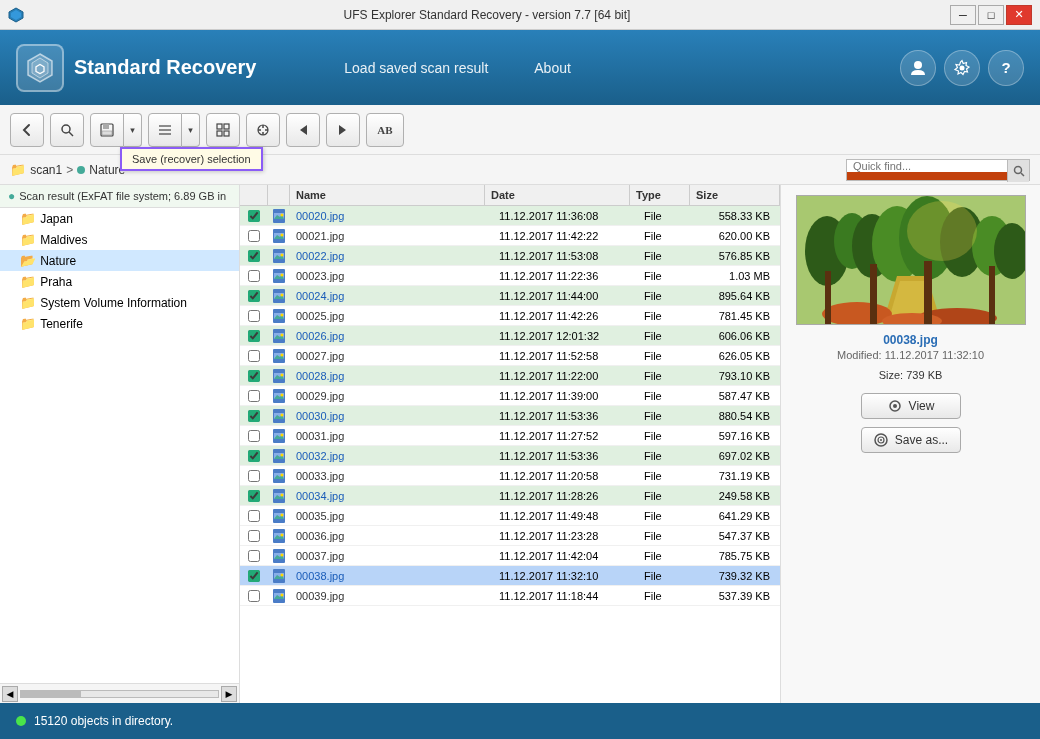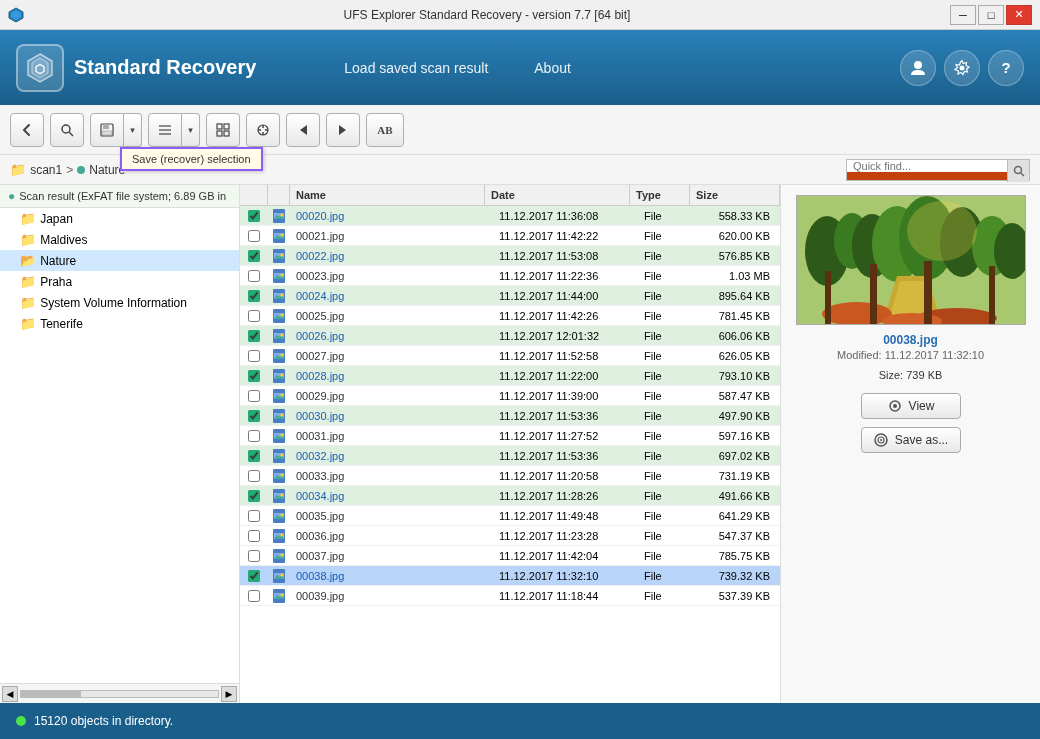--- a/index.html
+++ b/index.html
@@ -612,21 +612,21 @@
             <rect width="12" height="12" rx="1" fill="#4a7cc7"></rect>
             <rect x="1" y="3" width="10" height="6" fill="#87aee8"></rect>
             <polygon points="1,9 4,5 7,7 9,4 11,9" fill="#4a9"></polygon>
             <circle cx="9" cy="5" r="1.5" fill="#ffd700"></circle>
           </svg>
         </div>
       </div>
       <div class="col col-name" style="color:#1a5cb8;">00030.jpg</div>
       <div class="col col-date" style="width:145px;">11.12.2017 11:53:36</div>
       <div class="col col-type" style="width:60px;">File</div>
-      <div class="col col-size" style="width:82px;text-align:right;justify-content:flex-end;">497.90 KB</div>
+      <div class="col col-size" style="width:82px;text-align:right;justify-content:flex-end;">880.54 KB</div>
     </div>
         <div class="file-row">
       <div class="col col-check" style="width:28px;justify-content:center;">
         <input type="checkbox" class="file-checkbox" style="">
       </div>
       <div class="col col-icon" style="width:22px;justify-content:center;">
         <div class="file-img-icon">
           <svg width="12" height="12" viewBox="0 0 12 12">
             <rect width="12" height="12" rx="1" fill="#4a7cc7"></rect>
             <rect x="1" y="3" width="10" height="6" fill="#87aee8"></rect>
@@ -688,21 +688,21 @@
             <rect width="12" height="12" rx="1" fill="#4a7cc7"></rect>
             <rect x="1" y="3" width="10" height="6" fill="#87aee8"></rect>
             <polygon points="1,9 4,5 7,7 9,4 11,9" fill="#4a9"></polygon>
             <circle cx="9" cy="5" r="1.5" fill="#ffd700"></circle>
           </svg>
         </div>
       </div>
       <div class="col col-name" style="color:#1a5cb8;">00034.jpg</div>
       <div class="col col-date" style="width:145px;">11.12.2017 11:28:26</div>
       <div class="col col-type" style="width:60px;">File</div>
-      <div class="col col-size" style="width:82px;text-align:right;justify-content:flex-end;">491.66 KB</div>
+      <div class="col col-size" style="width:82px;text-align:right;justify-content:flex-end;">249.58 KB</div>
     </div>
         <div class="file-row">
       <div class="col col-check" style="width:28px;justify-content:center;">
         <input type="checkbox" class="file-checkbox" style="">
       </div>
       <div class="col col-icon" style="width:22px;justify-content:center;">
         <div class="file-img-icon">
           <svg width="12" height="12" viewBox="0 0 12 12">
             <rect width="12" height="12" rx="1" fill="#4a7cc7"></rect>
             <rect x="1" y="3" width="10" height="6" fill="#87aee8"></rect>

